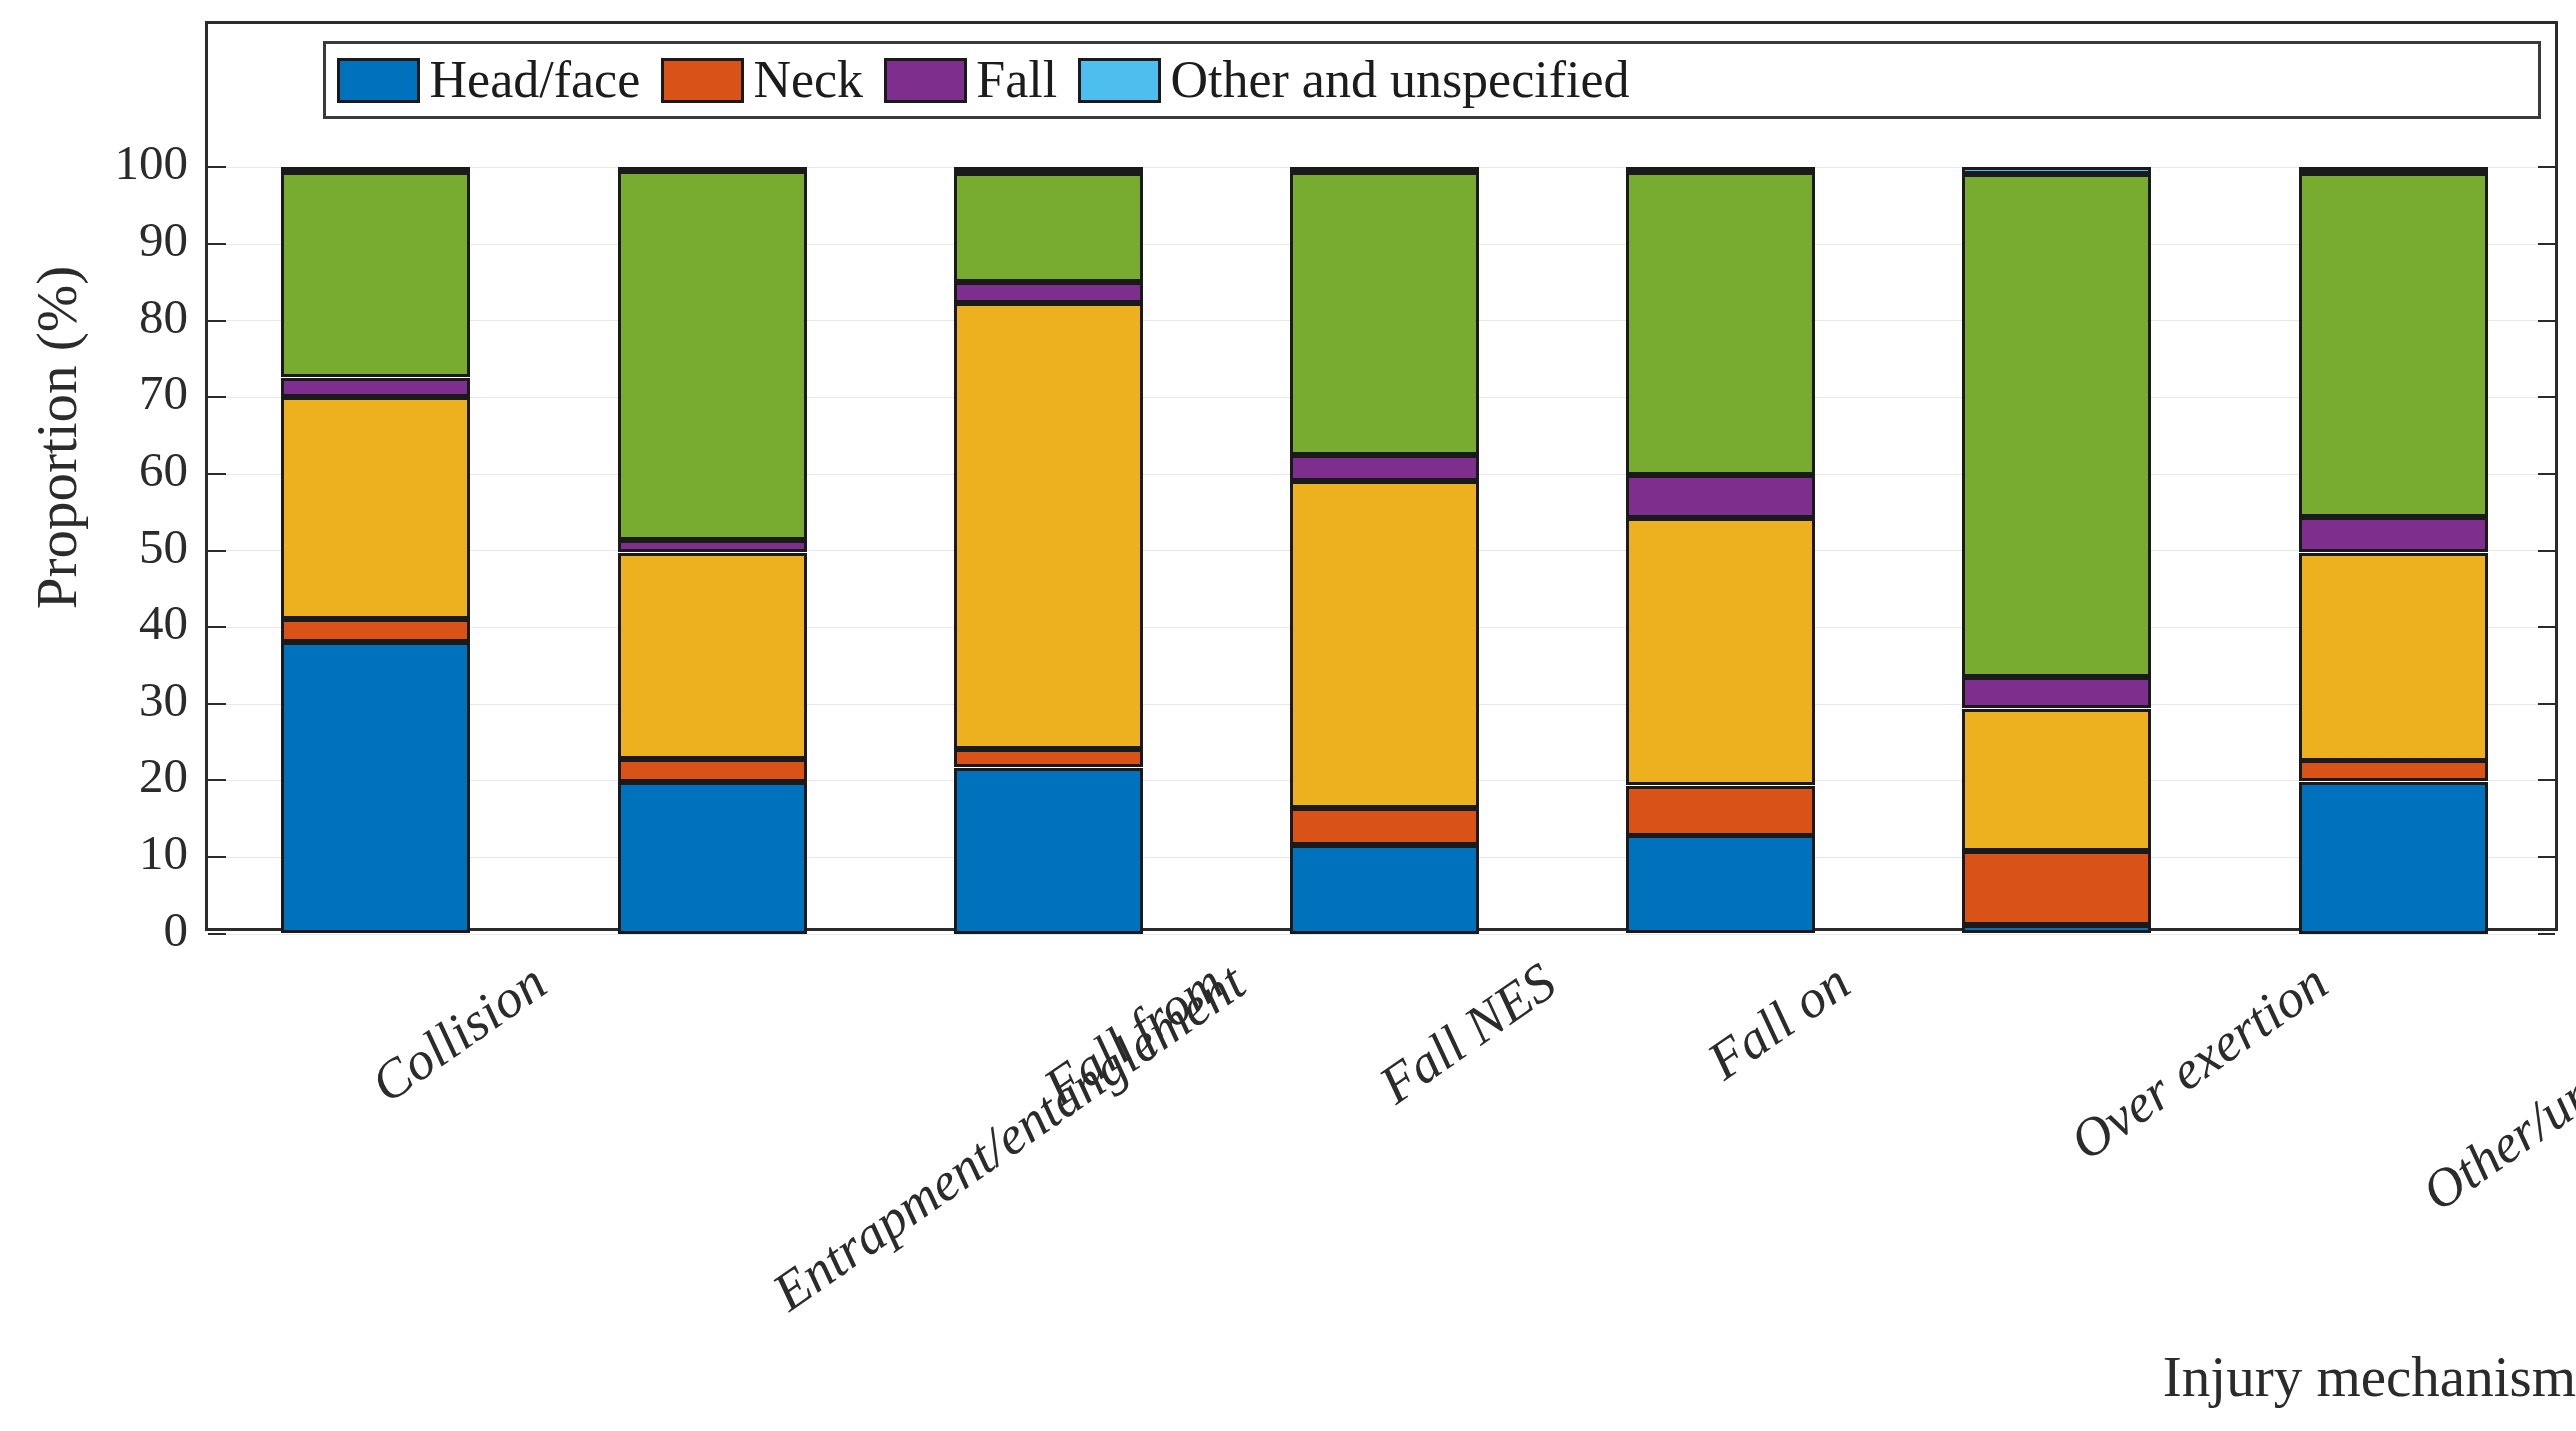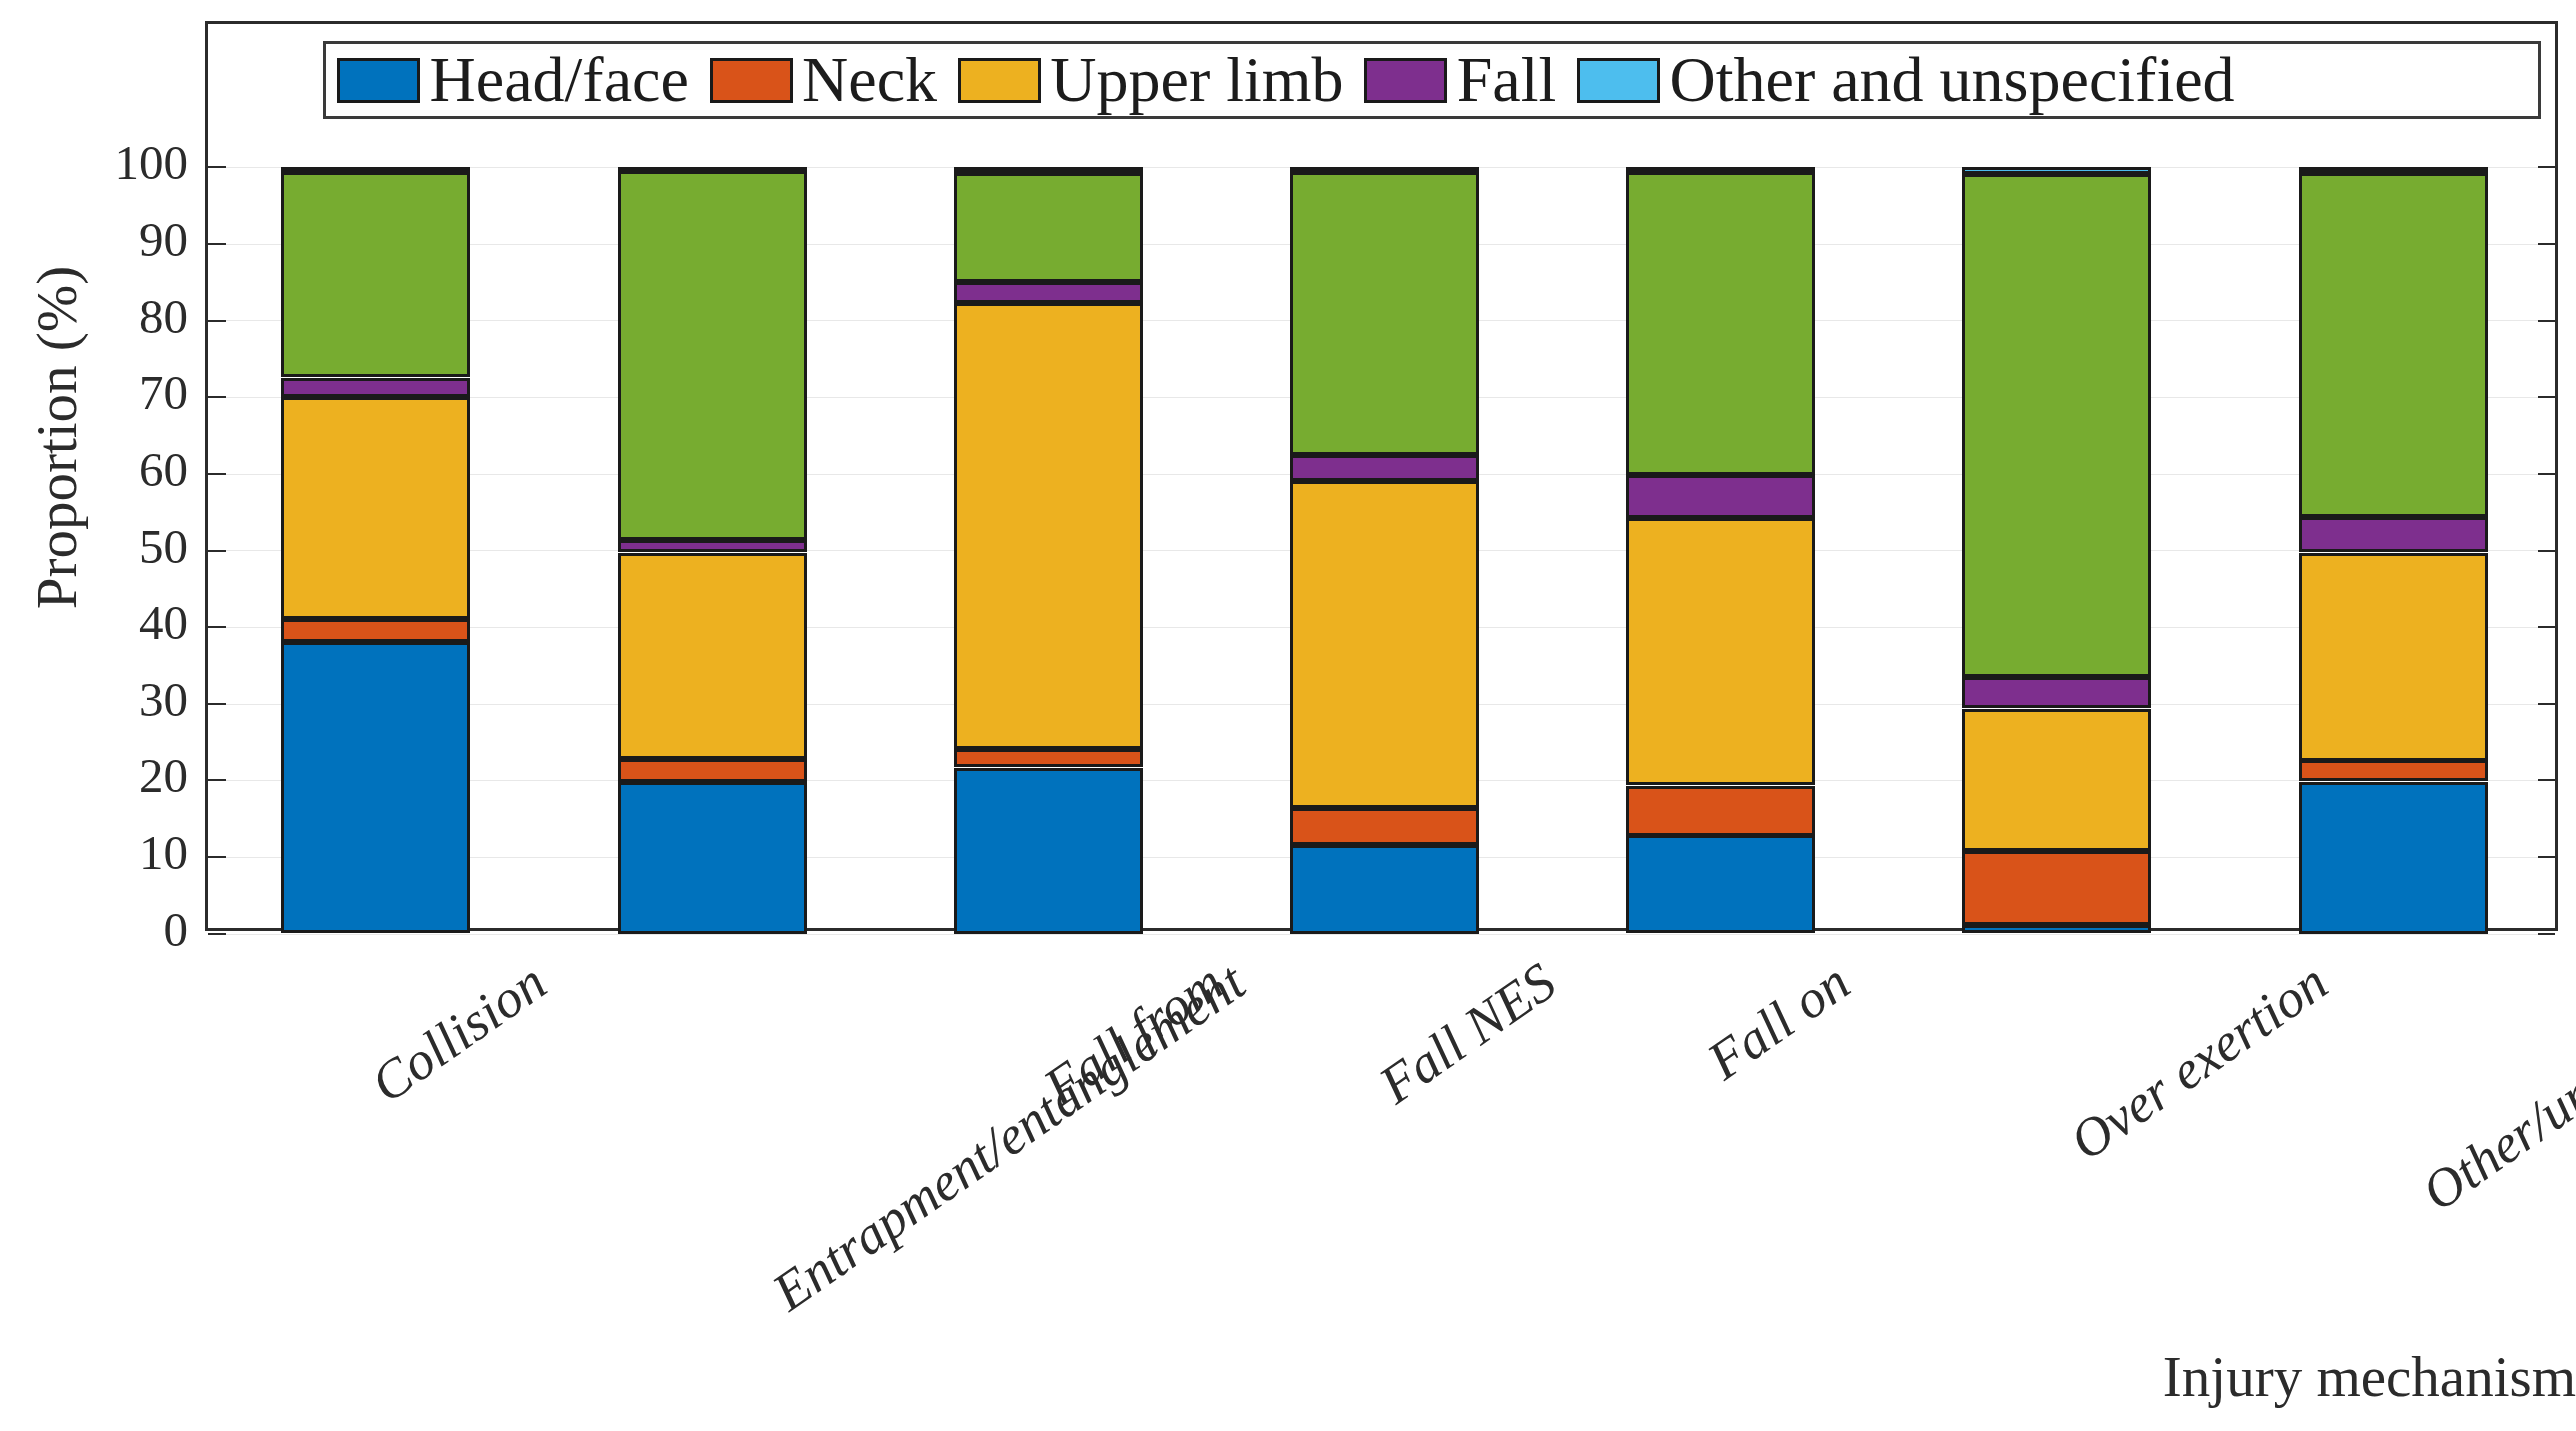--- a/index.html
+++ b/index.html
@@ -118,21 +118,21 @@
   }
   .legend-swatch {
     width: 83px;
     height: 45px;
     border: 3.2px solid #1a1a1a;
     box-sizing: border-box;
     margin-right: 9.5px;
     flex: none;
   }
   .legend-text {
-    font-size: 64px;
+    font-size: 52px;
     color: #1c1c1c;
     line-height: 1;
   }
 
   
   #ylabel {
     position: absolute;
     left: -262px;
     top: 405px;
     width: 636px;
@@ -296,24 +296,20 @@
   <div id="legend">
       <div class="legend-entry">
         <span class="legend-swatch" style="background: rgb(0, 114, 189);"></span>
         <span class="legend-text">Head/face</span>
       </div>
       <div class="legend-entry">
         <span class="legend-swatch" style="background: rgb(217, 83, 25);"></span>
         <span class="legend-text">Neck</span>
       </div>
       <div class="legend-entry">
-        <span class="legend-swatch" style="background: rgb(237, 177, 32);"></span>
-        <span class="legend-text">Upper limb</span>
-      </div>
-      <div class="legend-entry">
         <span class="legend-swatch" style="background: rgb(126, 47, 142);"></span>
         <span class="legend-text">Fall</span>
       </div>
       <div class="legend-entry">
         <span class="legend-swatch" style="background: rgb(77, 190, 238);"></span>
         <span class="legend-text">Other and unspecified</span>
       </div>
     </div>
 
   <div id="ylabel">Proportion (%)</div>

